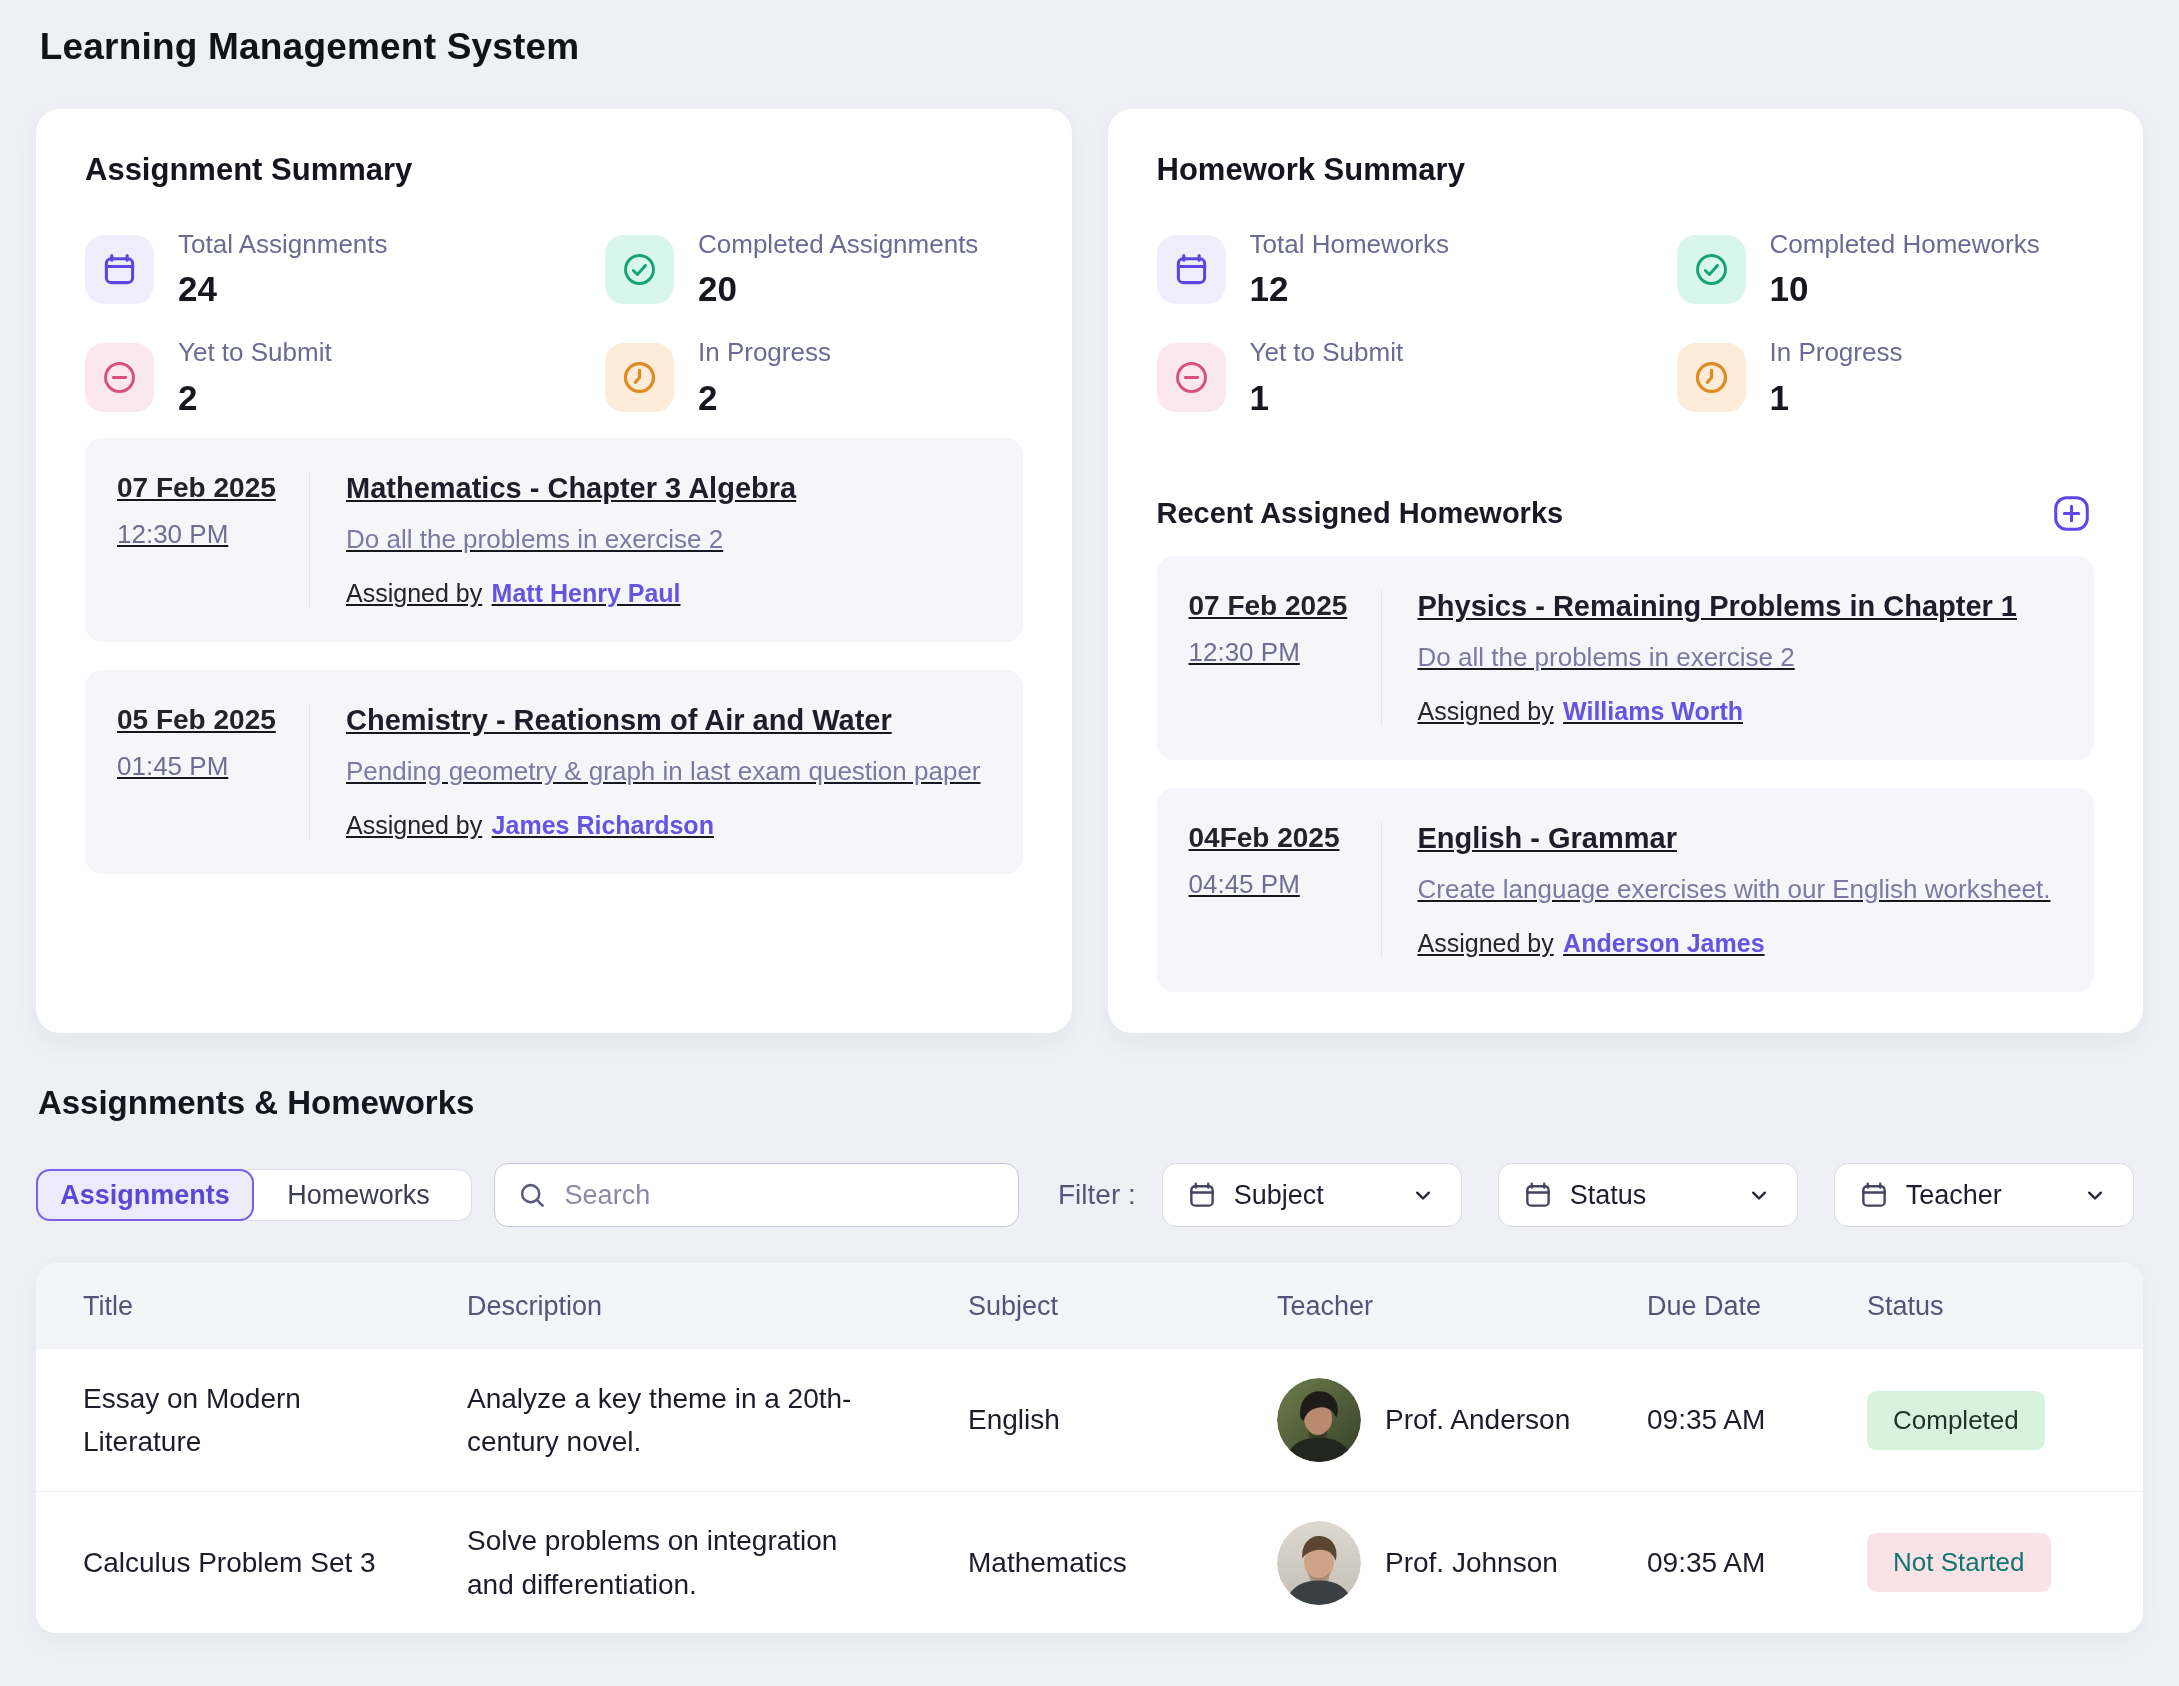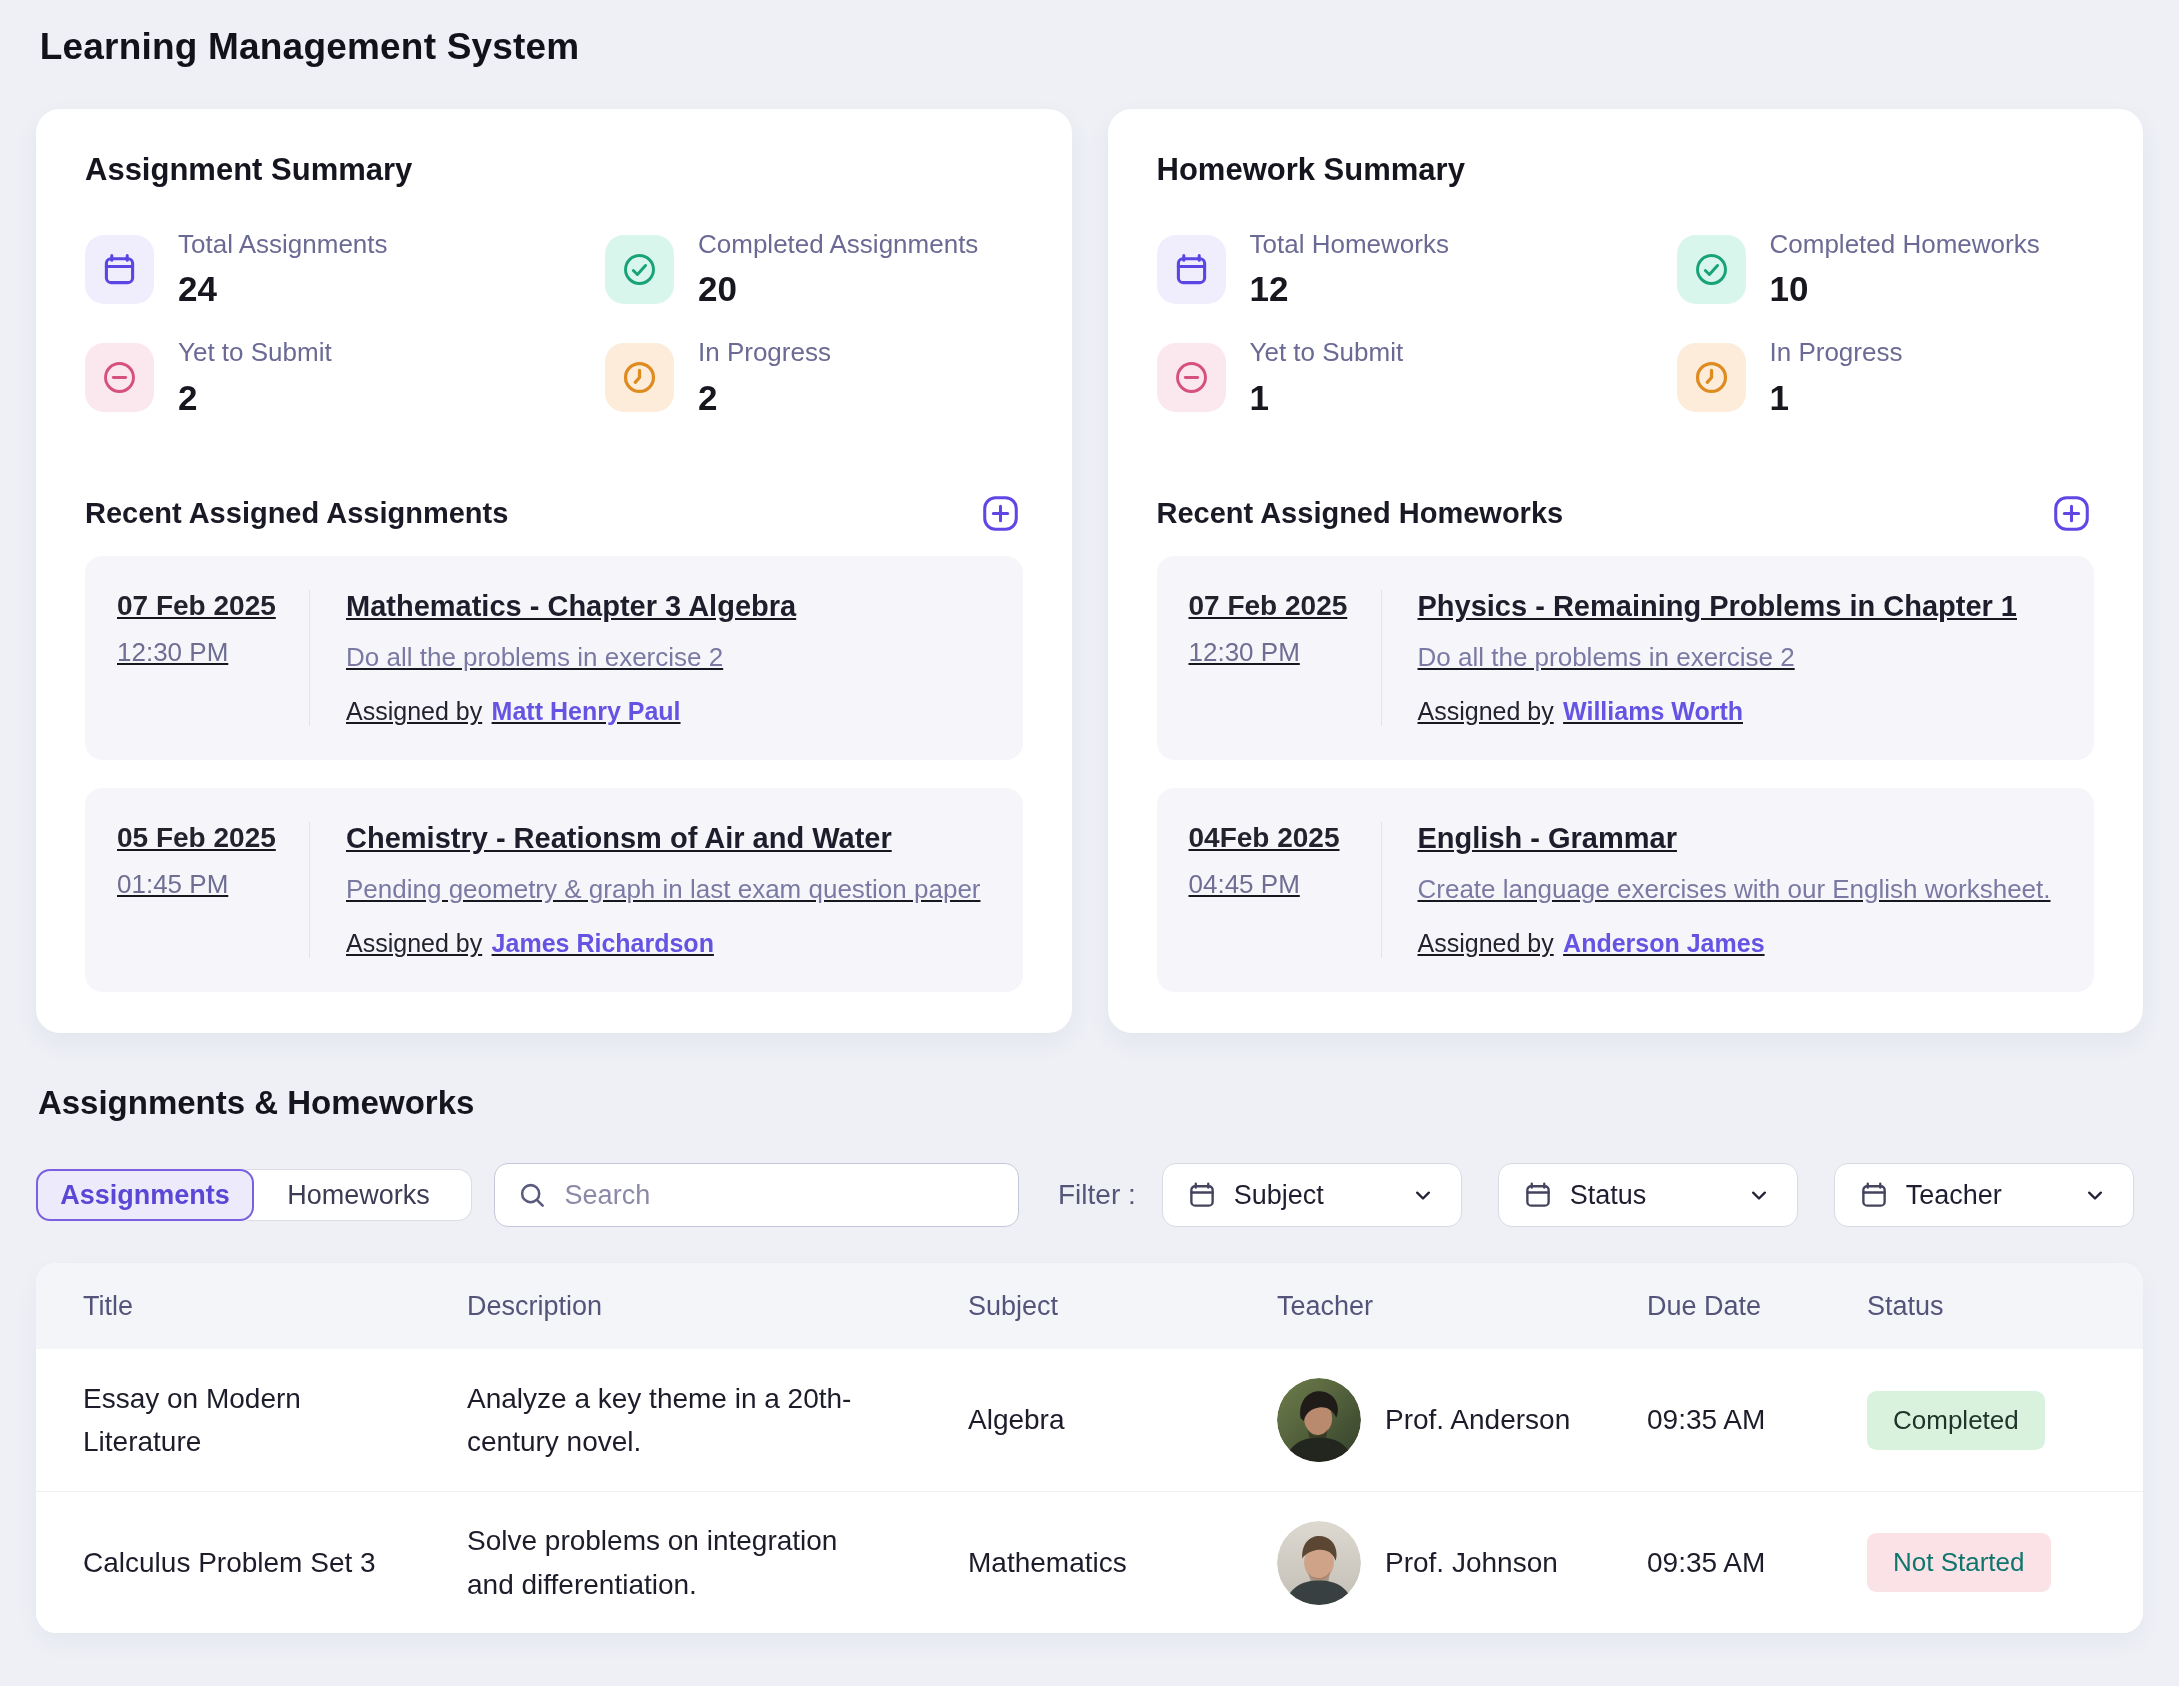--- a/index.html
+++ b/index.html
@@ -164,31 +164,20 @@
                 <path d="M12 7.6V12l-2.6 3"></path>
               </svg>
           </span>
           <span class="stat-text">
             <div class="stat-label">In Progress</div>
             <div class="stat-value">2</div>
           </span>
         </div>
       </div>
 
-      <div class="recent-head">
-        <div class="recent-title">Recent Assigned Assignments</div>
-        <button class="add-btn">
-          <span>
-            <svg width="43" height="43" viewBox="0 0 24 24" fill="none" stroke="#6246e5" stroke-width="1.7" stroke-linecap="round" stroke-linejoin="round">
-                <rect x="3.2" y="3.2" width="17.6" height="17.6" rx="6"></rect>
-                <path d="M12 8v8M8 12h8"></path>
-              </svg>
-          </span>
-        </button>
-      </div>
 
       <div class="recent-list">
         <div class="recent-item">
           <div class="ri-when">
             <div class="ri-date">07 Feb 2025</div>
             <div class="ri-time">12:30 PM</div>
           </div>
           <div class="ri-body">
             <div class="ri-title">Mathematics - Chapter 3 Algebra</div>
             <div class="ri-desc">Do all the problems in exercise 2</div>
@@ -374,21 +363,21 @@
       <div class="th">Description</div>
       <div class="th">Subject</div>
       <div class="th">Teacher</div>
       <div class="th">Due Date</div>
       <div class="th">Status</div>
     </div>
 
     <div class="tgrid trow">
       <div class="td td-title">Essay on Modern Literature</div>
       <div class="td td-desc">Analyze a key theme in a 20th-century novel.</div>
-      <div class="td">Algebra</div>
+      <div class="td">English</div>
       <div class="td td-teacher">
         <span class="avatar">
           <svg width="84" height="84" viewBox="0 0 48 48">
             <defs>
                 <linearGradient id="gA" x1="0" y1="0" x2="1" y2="1">
                   <stop offset="0" stop-color="#6f7f4c"></stop>
                   <stop offset="1" stop-color="#33402a"></stop>
                 </linearGradient>
               </defs>
             <circle cx="24" cy="24" r="24" fill="url(#gA)"></circle>

